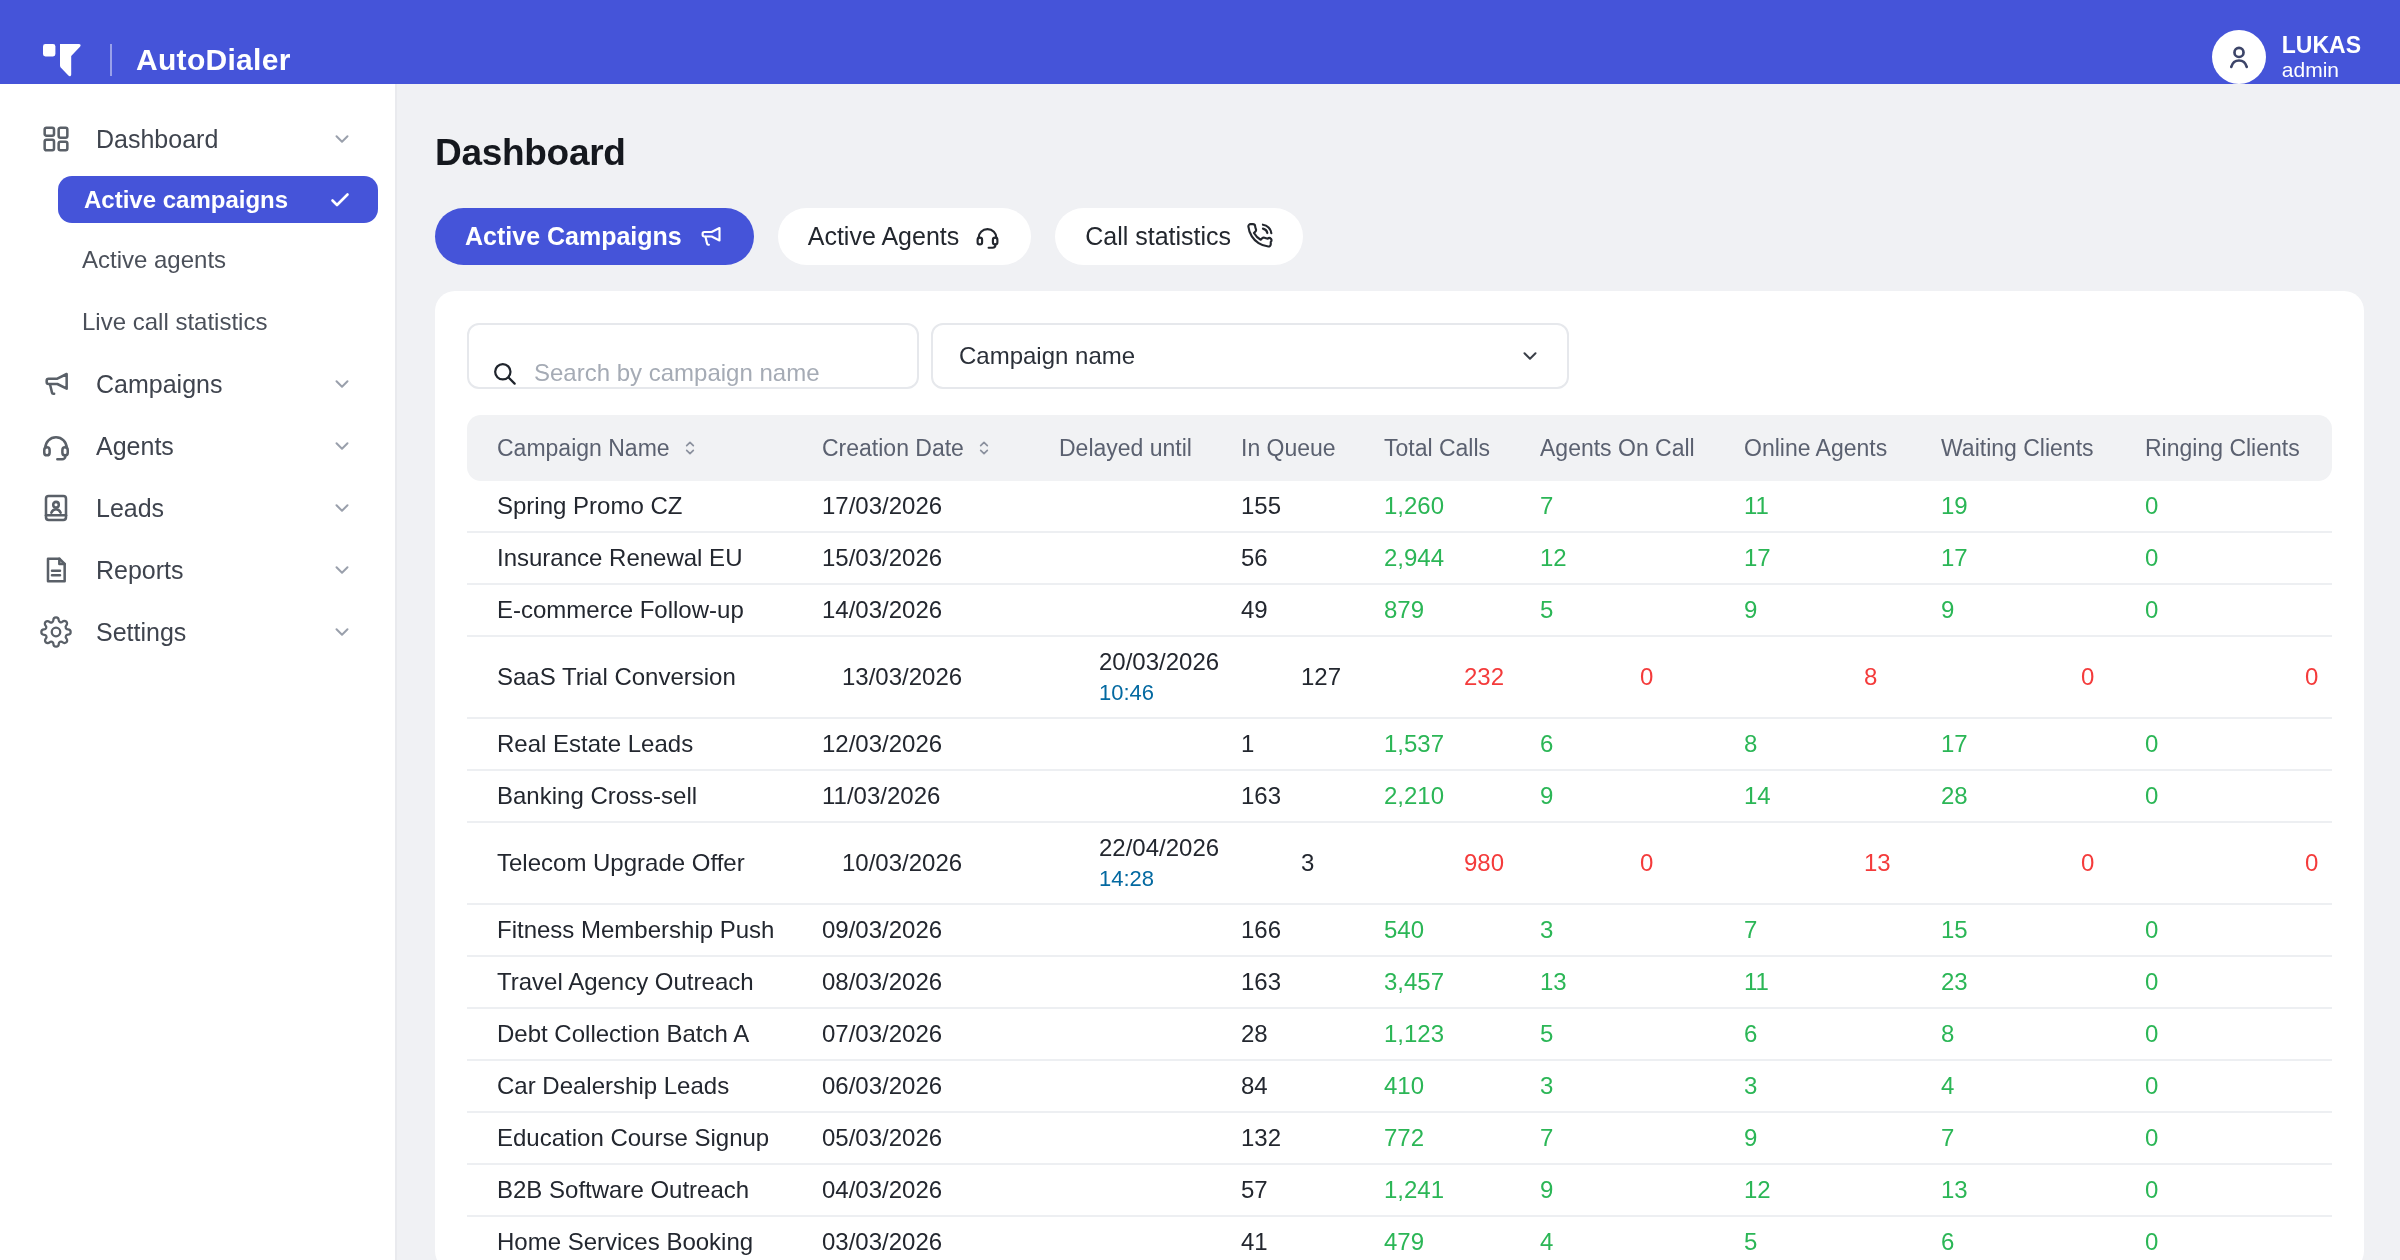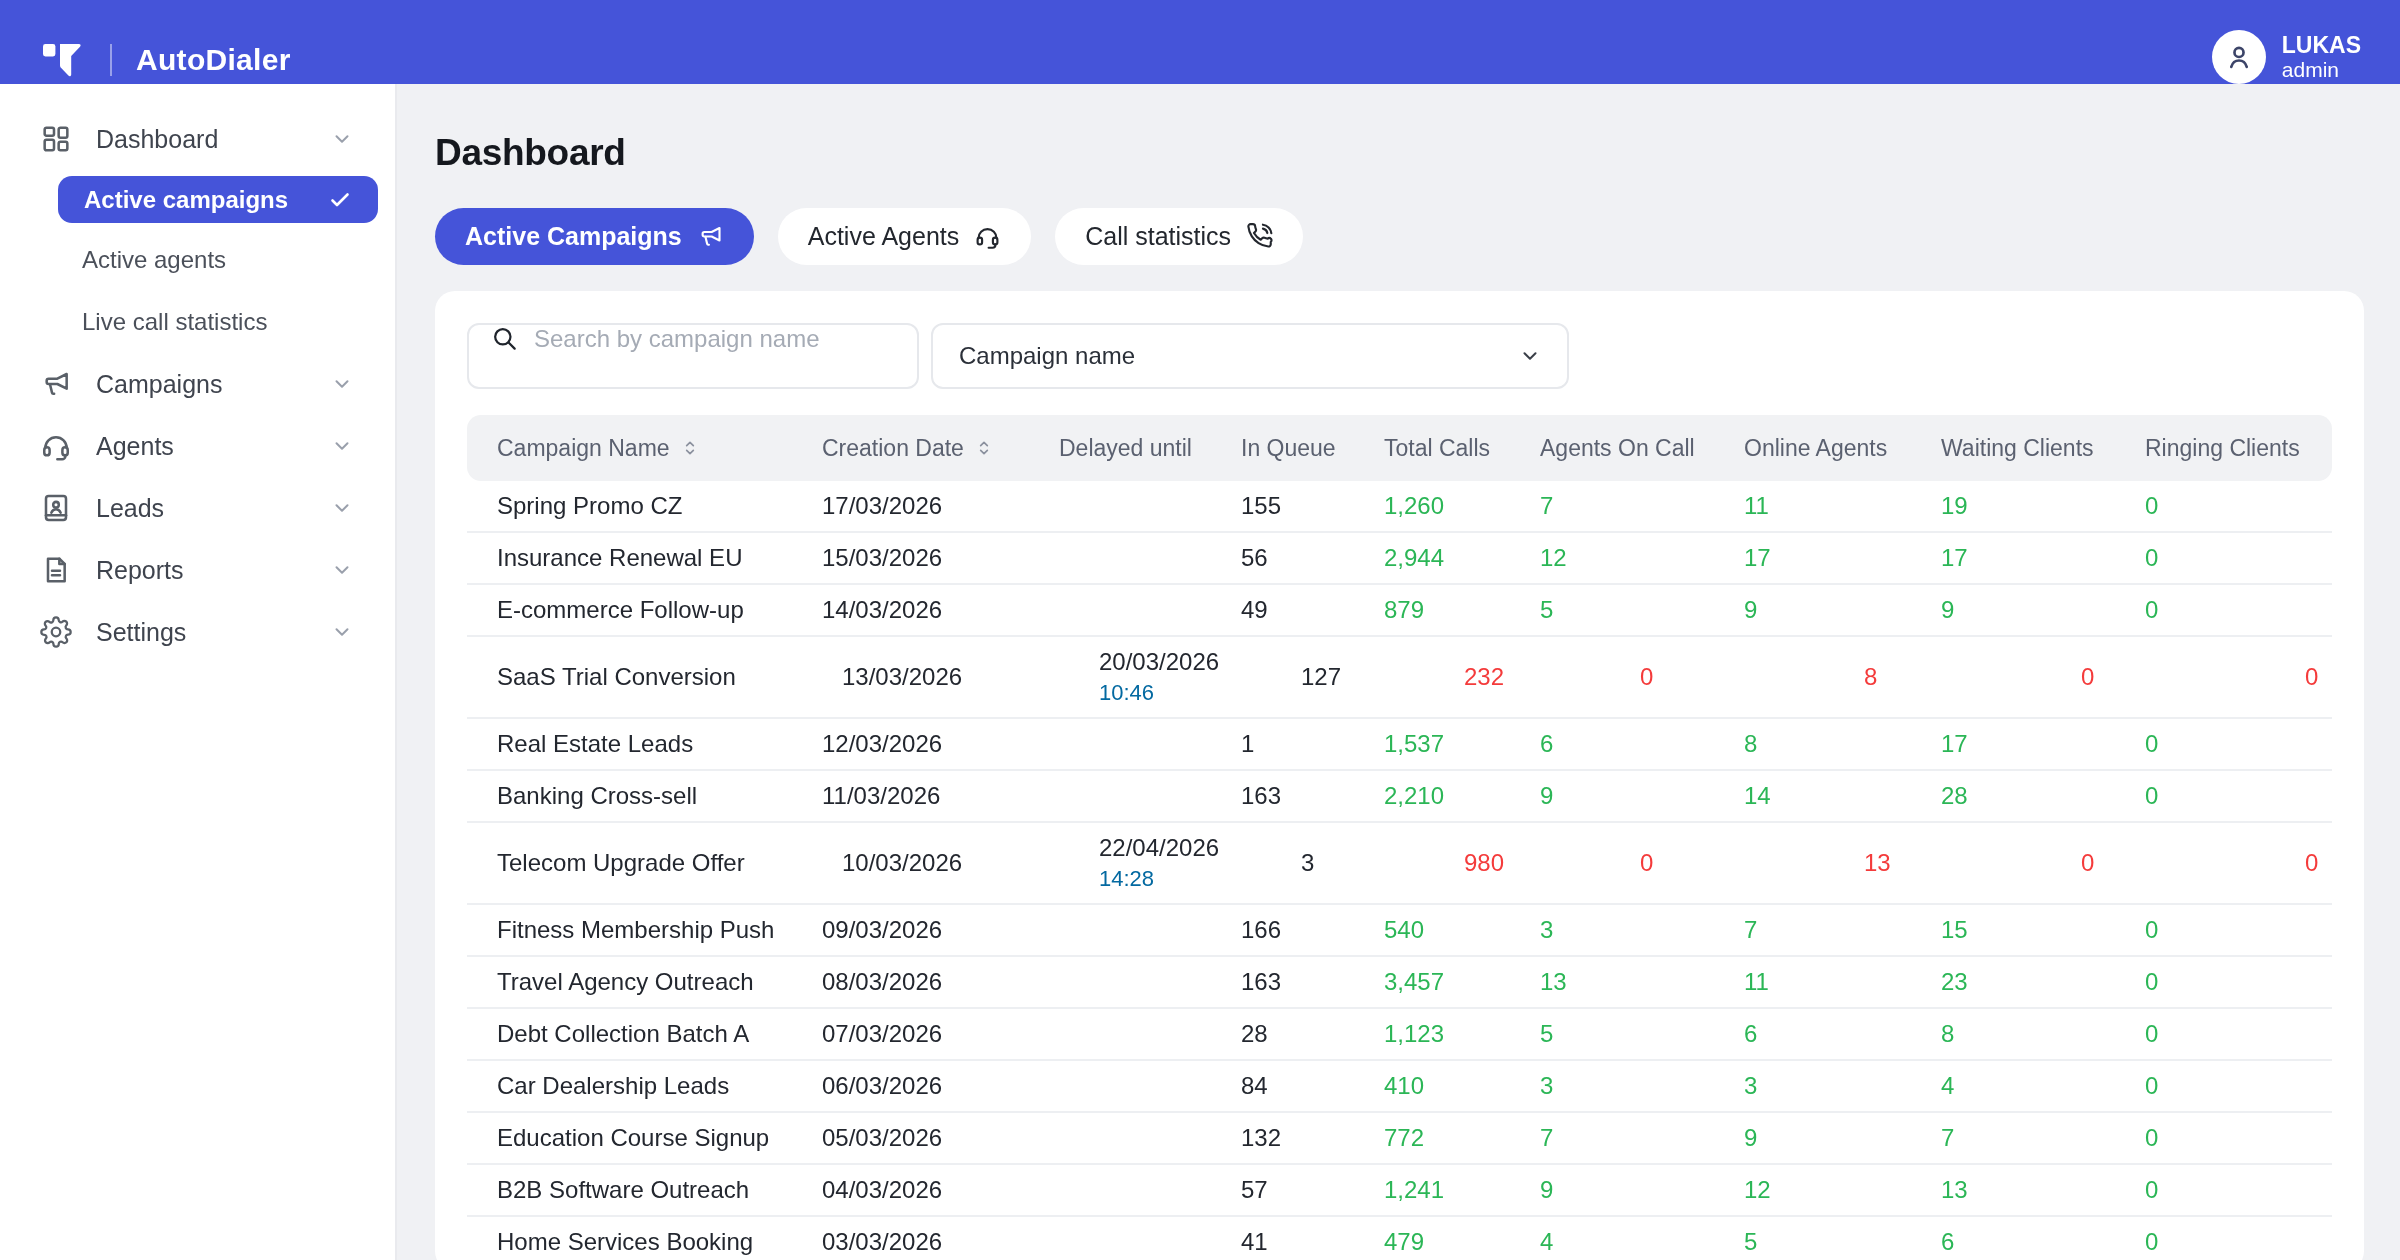--- a/index.html
+++ b/index.html
@@ -92,21 +92,21 @@
   .tab .ticon svg{ width:27px; height:27px; }
   .tab.active{ background:var(--accent); color:#fff; font-weight:600; }
 
   .card{
     margin-top:26px; background:#fff; border-radius:20px;
     padding:32px; height:980px;
   }
   .filters{ display:flex; gap:12px; }
   .searchbox{
     width:452px; height:66px; border:2px solid #e6e8ec; border-radius:12px;
-    display:flex; align-items:flex-start; gap:16px; padding:0 12px 0 22px;
+    display:flex; align-items:flex-end; gap:16px; padding:0 12px 0 22px;
   }
   .searchbox .sicon{ color:#1f242c; width:27px; height:27px; flex:none; }
   .searchbox .sicon svg{ width:27px; height:27px; }
   .searchbox input{
     border:none; outline:none; background:transparent;
     font-family:"Liberation Sans", sans-serif;
     font-size:24px; color:#2b3039; width:100%;
   }
   .searchbox input::placeholder{ color:#a5abb5; }
   .selectbox{

